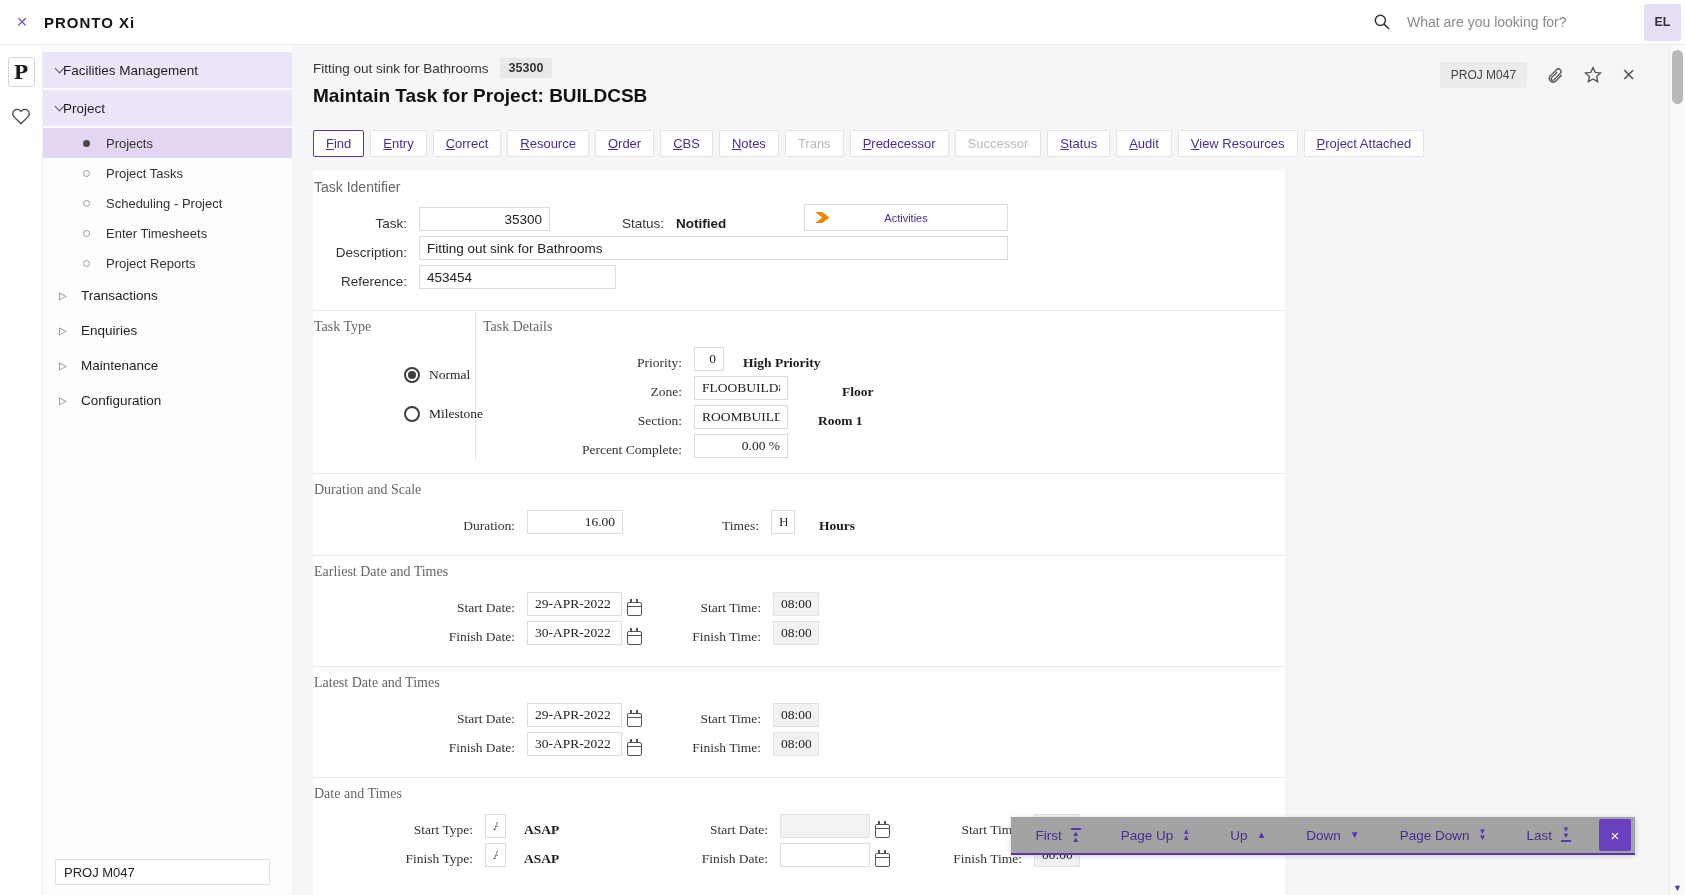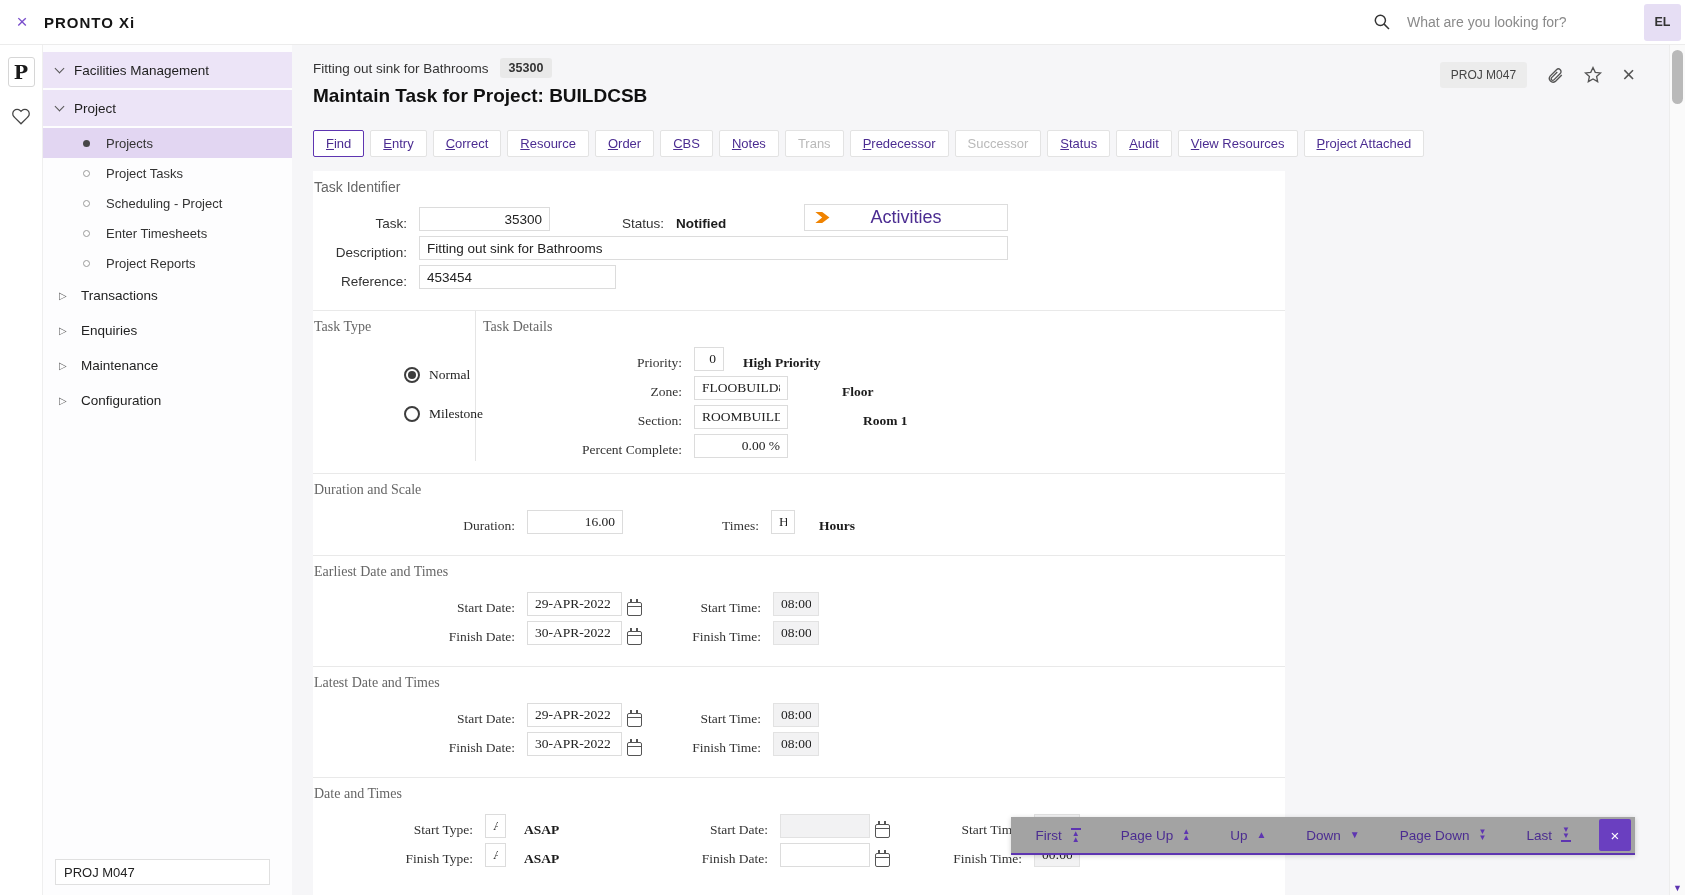--- a/index.html
+++ b/index.html
@@ -29,21 +29,21 @@
   .rail { width:43px; background:#fff; border-right:1px solid #efefef;
     display:flex; flex-direction:column; align-items:center; padding-top:12px; gap:20px; }
   .rail-p { width:27px; height:30px; border:1px solid #d6d6d6; border-radius:3px;
     font-family:"DejaVu Serif", serif; font-weight:bold; font-size:19px; color:#1a1a1a;
     display:flex; align-items:center; justify-content:center; cursor:pointer; }
   .rail-heart { cursor:pointer; display:flex; }
 
   
   .sidebar { width:249px; background:#fdfdfe; position:relative; padding-top:7px; }
   .sb-group { height:36px; background:#ece4f7; display:flex; align-items:center;
-    padding-left:13px; gap:11px; font-size:13.5px; color:#1e1e1e; cursor:pointer; margin-bottom:2px;text-align:right; }
+    padding-left:13px; font-size:13.5px; color:#1e1e1e; cursor:pointer; margin-bottom:2px;text-align:right; }
   .chev-down { border:solid #555; border-width:0 1.5px 1.5px 0; padding:3px;
     transform:rotate(45deg); margin-top:-4px; }
   .sb-sub { height:30px; display:flex; align-items:center; padding-left:40px; gap:16px;
     font-size:13px; color:#333; cursor:pointer; }
   .sb-sub.selected { background:#e2d6f2; }
   .dot-filled { width:7px; height:7px; border-radius:50%; background:#474747; flex:none; }
   .dot-hollow { width:7px; height:7px; border-radius:50%; border:1px solid #9a9a9a; flex:none; background:#fff; }
   .sb-exp { height:35px; display:flex; align-items:center; padding-left:16px; gap:12px;
     font-size:13.5px; color:#222; cursor:pointer; }
   .tri-right { font-size:10px; color:#666; width:10px; }
@@ -91,21 +91,21 @@
   .cal { width:15px; height:14px; border:1.5px solid #555; border-radius:2px;
     position:relative; margin-left:5px; cursor:pointer; flex:none; }
   .cal::before { content:""; position:absolute; top:2.5px; left:0; right:0;
     border-top:1.5px solid #555; }
   .cal::after { content:""; position:absolute; top:-4px; left:2px; width:2px; height:3px;
     background:#555; box-shadow:6px 0 0 #555; }
   .activities { position:absolute; left:491px; top:-1px; width:204px; height:27px;
     border:1px solid #ddd; background:#fff; display:flex; align-items:center;
     justify-content:center; cursor:pointer; }
   .activities .arrow { position:absolute; left:9px; display:flex; }
-  .activities .alabel { color:#4b2c91; font-size:18px; }
+  .activities .alabel { color:#4b2c91; font-size:11px; }
 
   .type-details { display:flex; }
   .type-col { width:163px; border-right:1px solid #e5e5e5; }
   .type-col .radios { padding:22px 0 6px 44px; display:flex; flex-direction:column; gap:23px; }
   .radio-row { display:flex; align-items:center; gap:9px; cursor:pointer;margin-left:47px; }
   .rdot { width:16px; height:16px; border:2px solid #3d3d3d; border-radius:50%;
     position:relative; flex:none; }
   .rdot.on::after { content:""; position:absolute; inset:2px; background:#3d3d3d; border-radius:50%; }
   .details-col { flex:1; padding-left:6px; }
 
@@ -332,21 +332,21 @@
               <span class="bold" style="margin-left:19px">High Priority</span>
             </div>
             <div class="frow">
               <span class="lbl w200">Zone:</span>
               <input class="inp" style="width: 94px;" value="FLOOBUILD8">
               <span class="bold" style="margin-left:54px">Floor</span>
             </div>
             <div class="frow">
               <span class="lbl w200">Section:</span>
               <input class="inp" style="width: 94px;" value="ROOMBUILD4">
-              <span class="bold" style="margin-left:75px">Room 1</span>
+              <span class="bold" style="margin-left:30px">Room 1</span>
             </div>
             <div class="frow">
               <span class="lbl w200">Percent Complete:</span>
               <input class="inp num" style="width: 94px;" value="0.00 %">
             </div>
           </div>
         </div>
       </div>
 
       <div class="section bordered">

